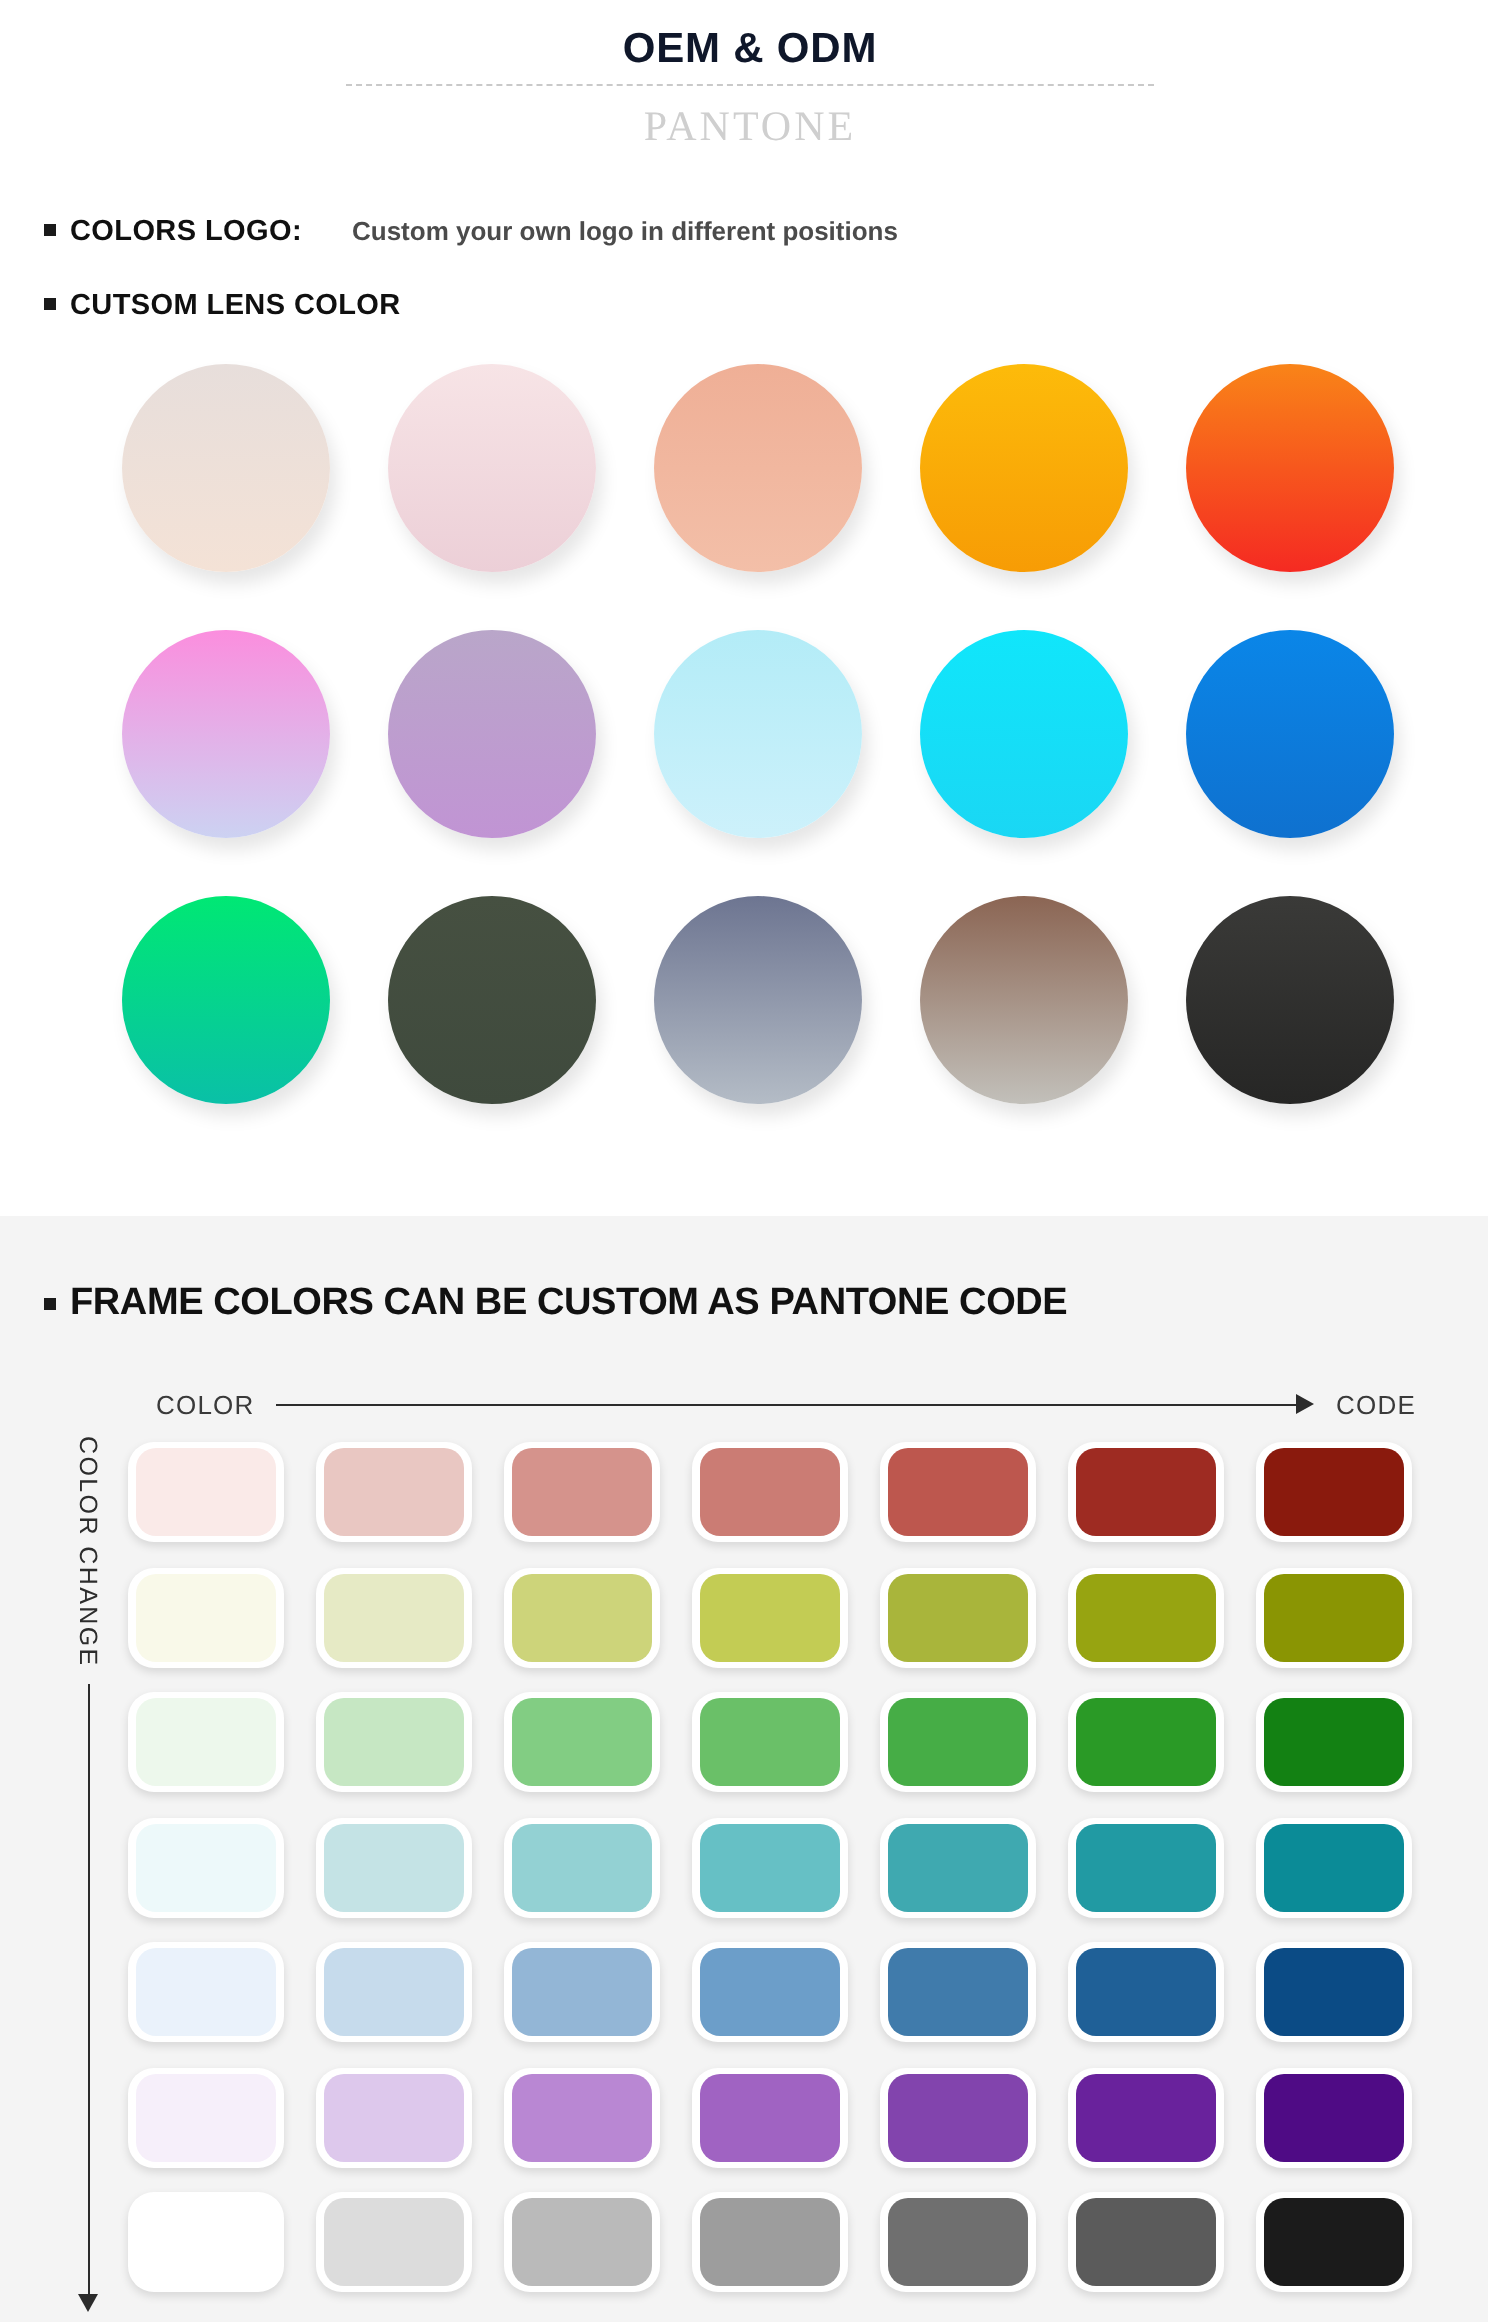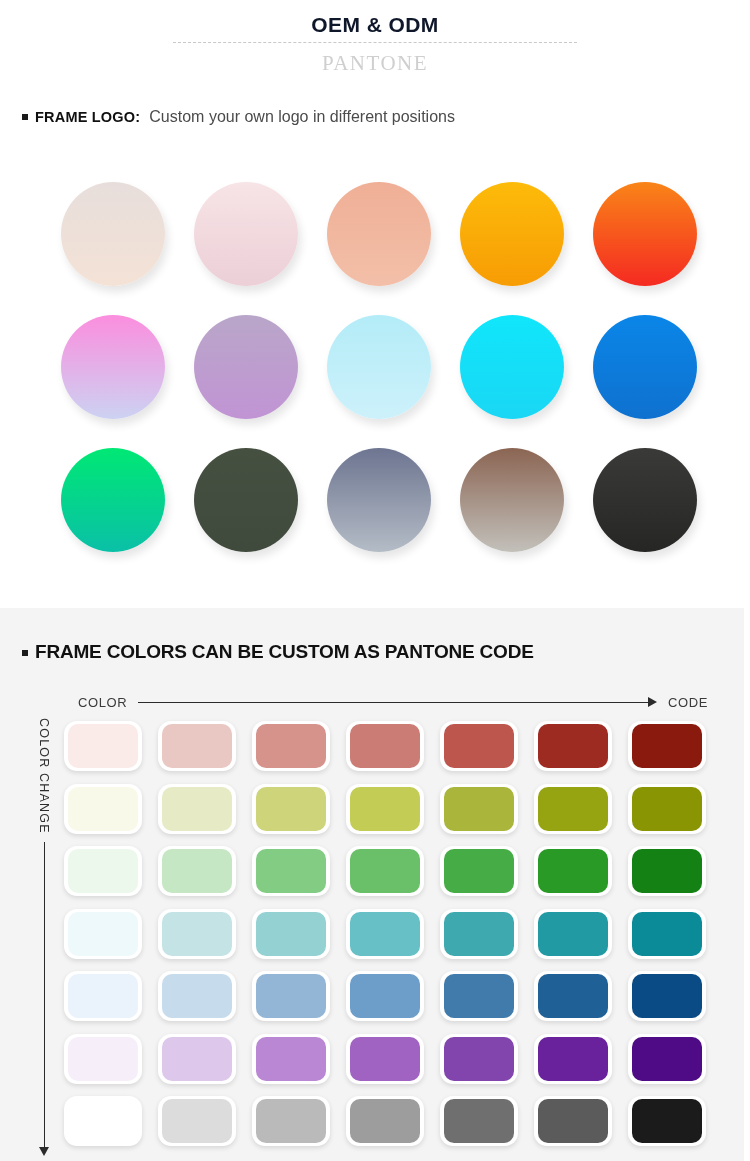--- a/index.html
+++ b/index.html
@@ -69,24 +69,24 @@
     flex: 0 0 auto;
   }
   .bullet-label {
     font-size: 14.5px;
     font-weight: bold;
     color: #101010;
     letter-spacing: 0.2px;
     white-space: nowrap;
   }
   .bullet-desc {
-    font-size: 16px;
-    font-weight: normal;
+    font-size: 13px;
+    font-weight: bold;
     color: #4b4b4b;
-    margin-left: 9px;
+    margin-left: 25px;
     white-space: nowrap;
   }
 
   
   #lens-grid {
     position: absolute;
     left: 0;
     top: 178px;
     width: 750px;
   }
@@ -254,24 +254,28 @@
 <div id="top-section">
 
   <div id="title-block">
     <div id="main-title">OEM &amp; ODM</div>
     <hr id="title-rule">
     <div id="brand-name">PANTONE</div>
   </div>
 
   <div class="bullet-row" id="custom-logo-row">
     <span class="sq-bullet"></span>
-    <span class="bullet-label">FRAME LOGO:</span>
+    <span class="bullet-label">COLORS LOGO:</span>
     <span class="bullet-desc">Custom your own logo in different positions</span>
   </div>
 
+  <div class="bullet-row" id="lens-color-row">
+    <span class="sq-bullet"></span>
+    <span class="bullet-label">CUTSOM LENS COLOR</span>
+  </div>
 
   <div id="lens-grid">
       <div class="lens-row">
         <div class="lens-cell">
           <div class="lens-shadow" style="background: rgb(239, 227, 218);"></div>
           <div class="lens-circle" style="background: linear-gradient(rgb(231, 222, 219) 0%, rgb(244, 226, 214) 100%); box-shadow: rgba(0, 0, 0, 0.1) 3px 6px 9px;"></div>
         </div>
         <div class="lens-cell">
           <div class="lens-shadow" style="background: rgb(242, 223, 226);"></div>
           <div class="lens-circle" style="background: linear-gradient(rgb(247, 228, 230) 0%, rgb(236, 207, 215) 100%); box-shadow: rgba(0, 0, 0, 0.1) 3px 6px 9px;"></div>

